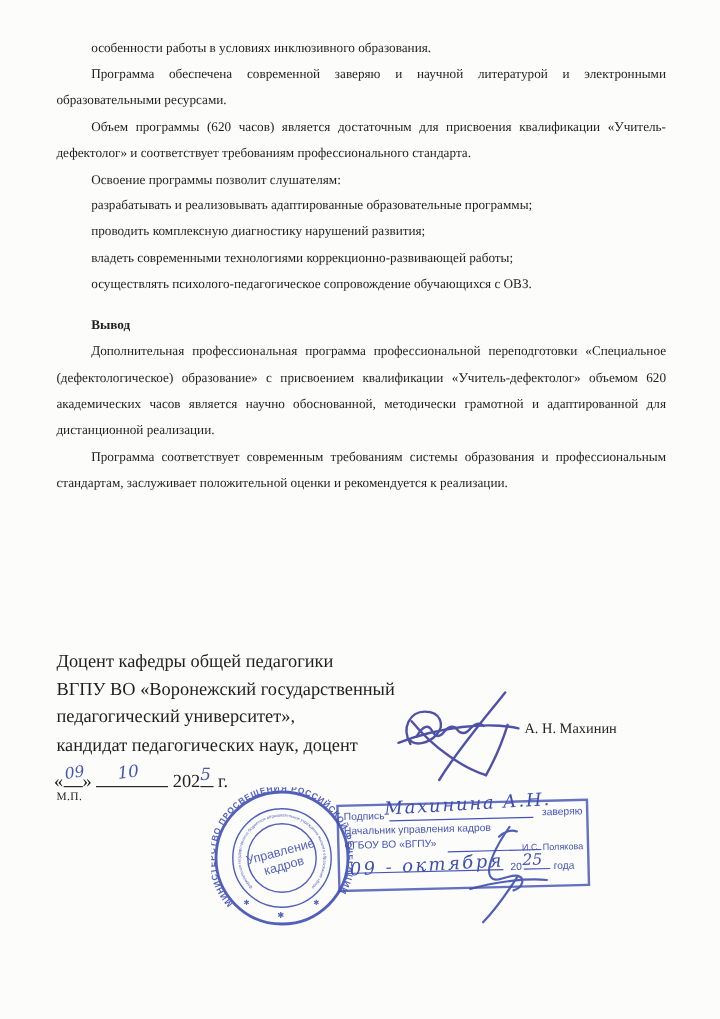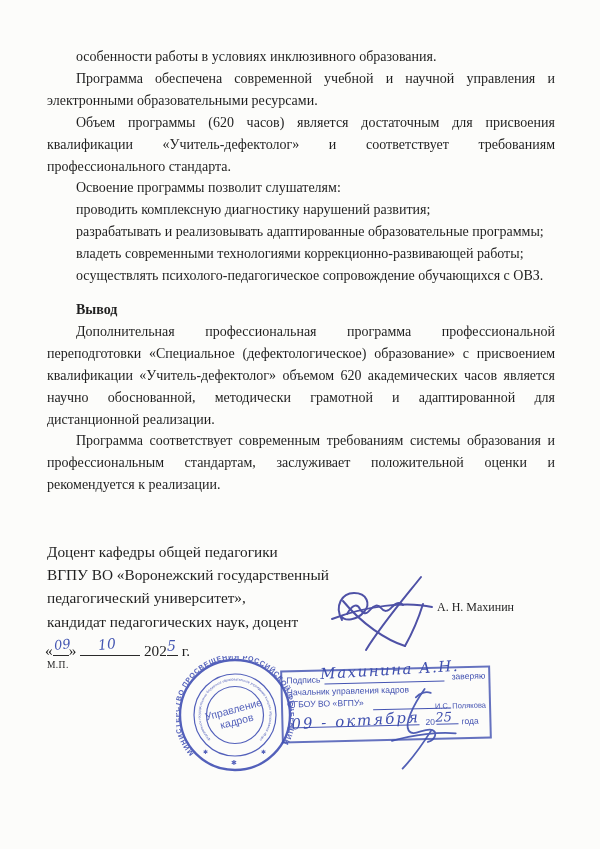--- a/index.html
+++ b/index.html
@@ -3,22 +3,22 @@
 <meta charset="utf-8">
 <style>
   html,body{margin:0;padding:0;background:#e8e8e8;}
   .page{
     position:relative;width:600px;height:849px;margin:0 auto;
     background:#fcfcfa;overflow:hidden;
     font-family:"Liberation Serif",serif;color:#1f1f1f;
   }
   
   .text-block{
-    position:absolute;left:47px;top:46px;width:508px;
-    font-size:14px;line-height:21.9px;text-align:justify;
+    position:absolute;left:47px;top:30px;width:508px;
+    font-size:11px;line-height:21.9px;text-align:justify;
   }
   .text-block p{margin:0;text-indent:29px;}
   .text-block p.bold-head{font-weight:bold;margin-top:12px;}
   
   .sig-block{
     position:absolute;left:47px;top:540px;width:320px;
     font-size:15.3px;line-height:23.2px;
   }
   .sig-block div{white-space:nowrap;}
   .signer-name{
@@ -65,25 +65,25 @@
   .rs-year-hw{left:-1px;top:-5px;font-size:13px;}
   .polyakova-sig{position:absolute;left:90px;top:16px;overflow:visible;}
 </style>
 </head>
 <body>
 
 <div class="page">
 
   <div class="text-block">
     <p>особенности работы в условиях инклюзивного образования.</p>
-    <p>Программа обеспечена современной учебной и научной управления и электронными образовательными ресурсами.</p>
+    <p>Программа обеспечена современной заверяю и научной литературой и электронными образовательными ресурсами.</p>
     <p>Объем программы (620 часов) является достаточным для присвоения квалификации «Учитель-дефектолог» и соответствует требованиям профессионального стандарта.</p>
     <p>Освоение программы позволит слушателям:</p>
+    <p>разрабатывать и реализовывать адаптированные образовательные программы;</p>
     <p>проводить комплексную диагностику нарушений развития;</p>
-    <p>разрабатывать и реализовывать адаптированные образовательные программы;</p>
     <p>владеть современными технологиями коррекционно-развивающей работы;</p>
     <p>осуществлять психолого-педагогическое сопровождение обучающихся с ОВЗ.</p>
     <p class="bold-head">Вывод</p>
     <p>Дополнительная профессиональная программа профессиональной переподготовки «Специальное (дефектологическое) образование» с присвоением квалификации «Учитель-дефектолог» объемом 620 академических часов является научно обоснованной, методически грамотной и адаптированной для дистанционной реализации.</p>
     <p>Программа соответствует современным требованиям системы образования и профессиональным стандартам, заслуживает положительной оценки и рекомендуется к реализации.</p>
   </div>
 
   <div class="sig-block">
     <div>Доцент кафедры общей педагогики</div>
     <div>ВГПУ ВО «Воронежский государственный</div>

